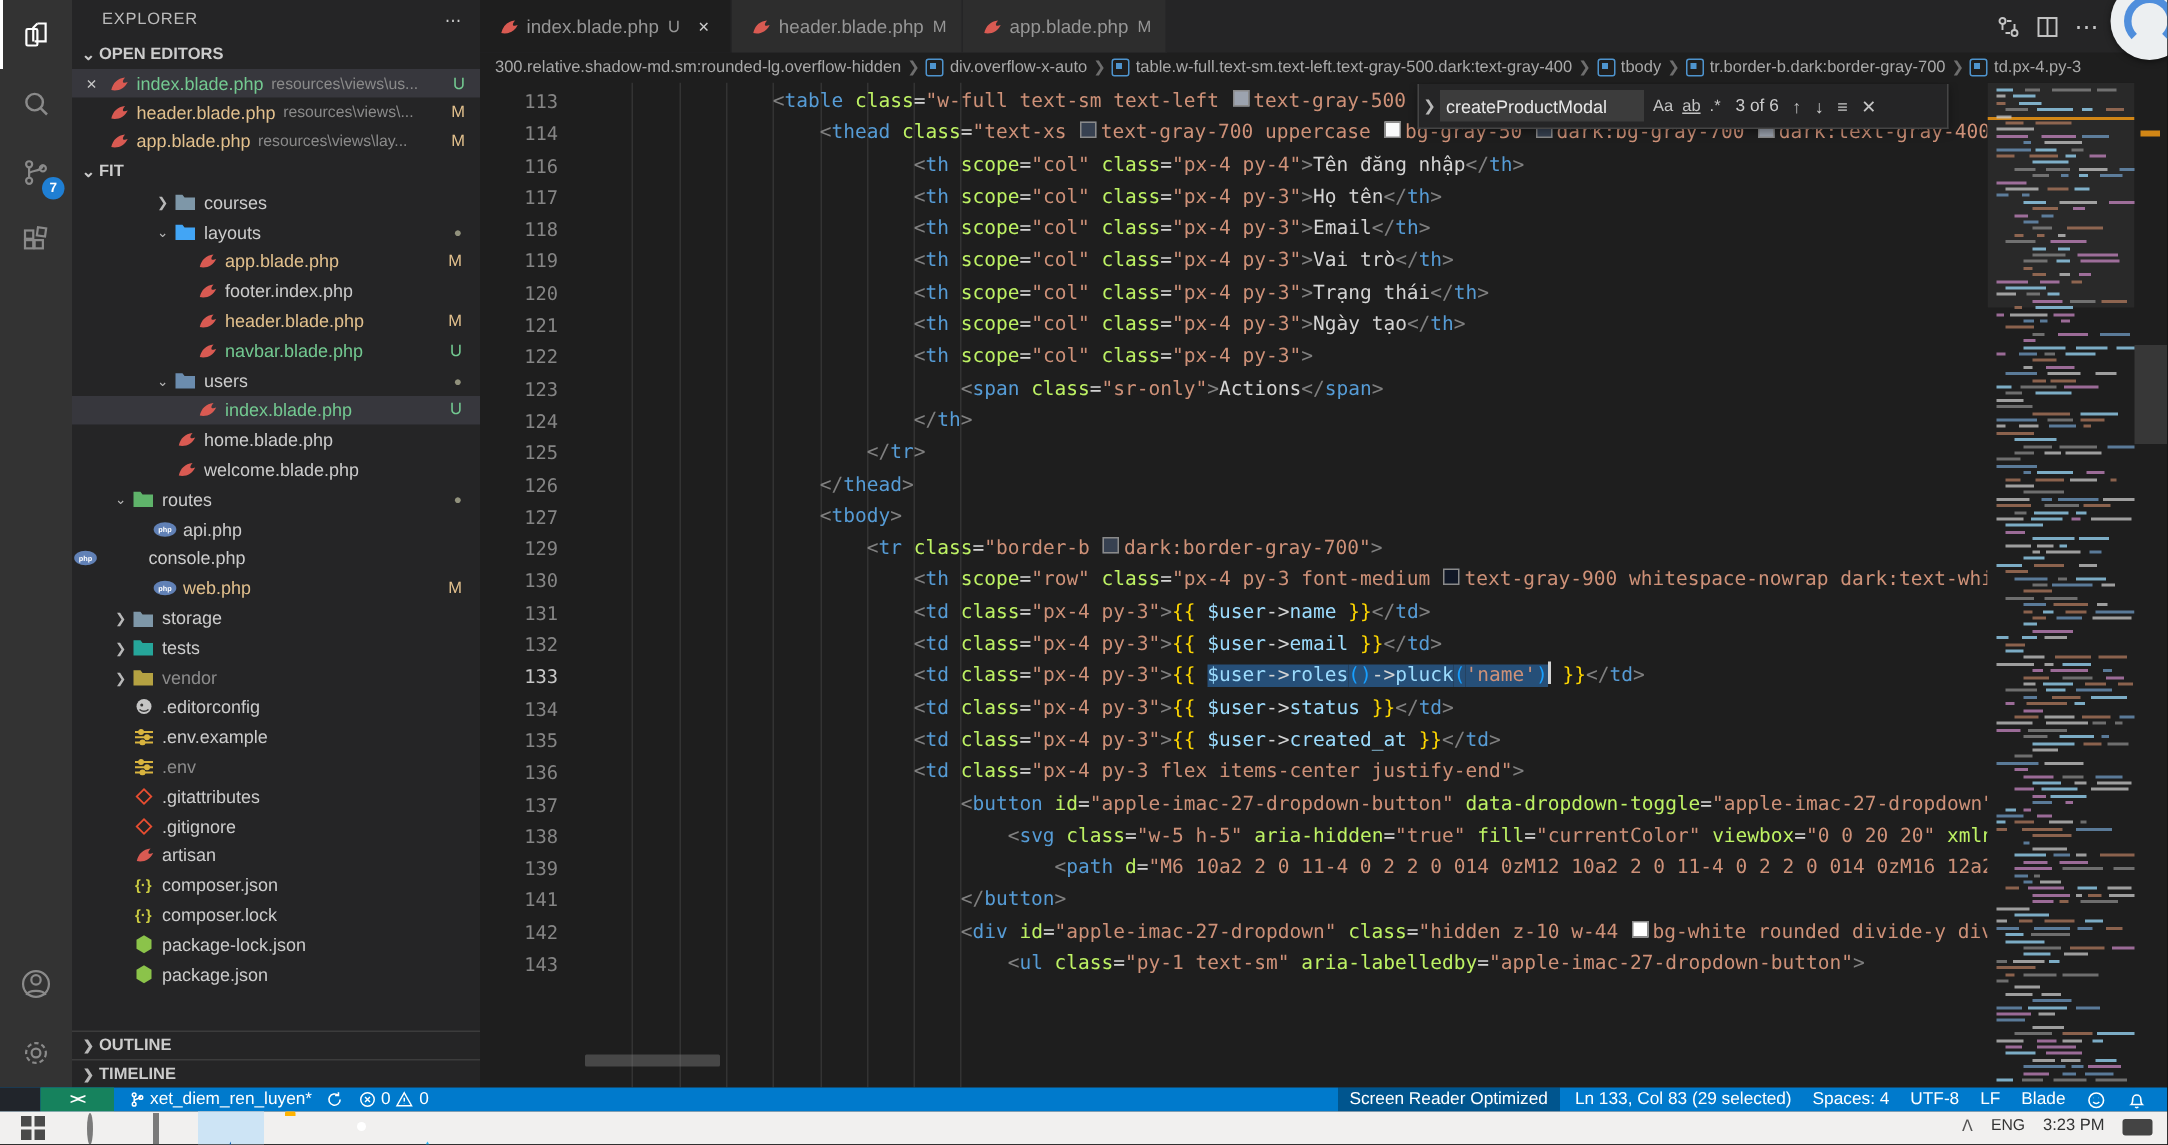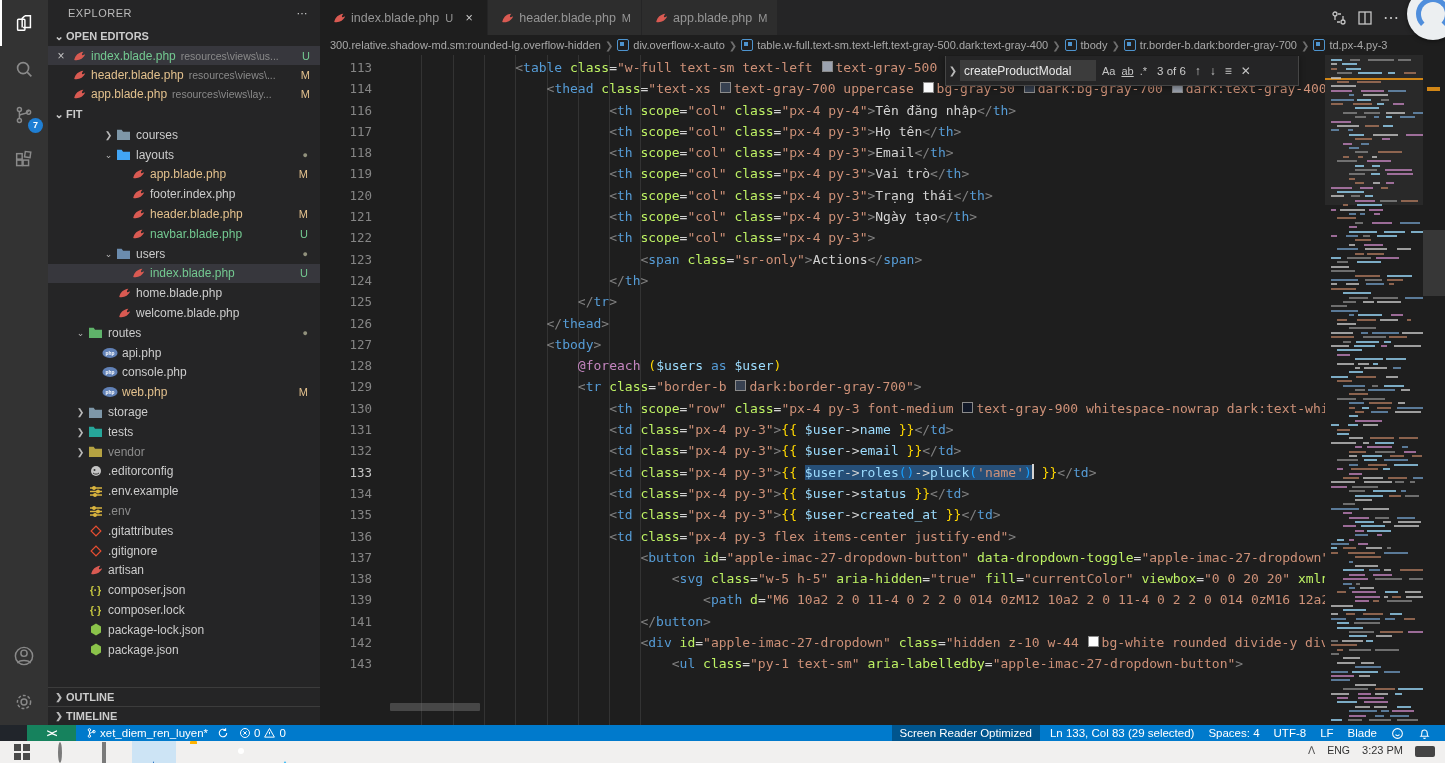--- a/index.html
+++ b/index.html
@@ -329,21 +329,21 @@
         </div>
         <div class="trow" style="padding-left: 53px;">
           <span class="ficon">
             <svg width="16" height="12" viewBox="0 0 18 12">
               <ellipse cx="9" cy="6" rx="8.5" ry="5.5" fill="#6181b6"></ellipse>
               <text x="9" y="8" font-size="5.5" fill="#fff" text-anchor="middle" font-family="sans-serif" font-weight="bold">php</text>
             </svg>
           </span>
           <span class="lbl">api.php</span>
         </div>
-        <div class="trow" style="padding-left: 53px;">
+        <div class="trow" style=" gap: 30px;">
           <span class="ficon">
             <svg width="16" height="12" viewBox="0 0 18 12">
               <ellipse cx="9" cy="6" rx="8.5" ry="5.5" fill="#6181b6"></ellipse>
               <text x="9" y="8" font-size="5.5" fill="#fff" text-anchor="middle" font-family="sans-serif" font-weight="bold">php</text>
             </svg>
           </span>
           <span class="lbl">console.php</span>
         </div>
         <div class="trow mod" style="padding-left: 53px;">
           <span class="ficon">
@@ -574,21 +574,20 @@
           <div class="cl"><span class="ln">118</span><span class="tk-x">                            </span><span class="tk-p">&lt;</span><span class="tk-t">th</span><span class="tk-x"> </span><span class="tk-a">scope</span><span class="tk-o">=</span><span class="tk-s">"col"</span><span class="tk-x"> </span><span class="tk-a">class</span><span class="tk-o">=</span><span class="tk-s">"px-4 py-3"</span><span class="tk-p">&gt;</span><span class="tk-x">Email</span><span class="tk-p">&lt;/</span><span class="tk-t">th</span><span class="tk-p">&gt;</span></div>
           <div class="cl"><span class="ln">119</span><span class="tk-x">                            </span><span class="tk-p">&lt;</span><span class="tk-t">th</span><span class="tk-x"> </span><span class="tk-a">scope</span><span class="tk-o">=</span><span class="tk-s">"col"</span><span class="tk-x"> </span><span class="tk-a">class</span><span class="tk-o">=</span><span class="tk-s">"px-4 py-3"</span><span class="tk-p">&gt;</span><span class="tk-x">Vai trò</span><span class="tk-p">&lt;/</span><span class="tk-t">th</span><span class="tk-p">&gt;</span></div>
           <div class="cl"><span class="ln">120</span><span class="tk-x">                            </span><span class="tk-p">&lt;</span><span class="tk-t">th</span><span class="tk-x"> </span><span class="tk-a">scope</span><span class="tk-o">=</span><span class="tk-s">"col"</span><span class="tk-x"> </span><span class="tk-a">class</span><span class="tk-o">=</span><span class="tk-s">"px-4 py-3"</span><span class="tk-p">&gt;</span><span class="tk-x">Trạng thái</span><span class="tk-p">&lt;/</span><span class="tk-t">th</span><span class="tk-p">&gt;</span></div>
           <div class="cl"><span class="ln">121</span><span class="tk-x">                            </span><span class="tk-p">&lt;</span><span class="tk-t">th</span><span class="tk-x"> </span><span class="tk-a">scope</span><span class="tk-o">=</span><span class="tk-s">"col"</span><span class="tk-x"> </span><span class="tk-a">class</span><span class="tk-o">=</span><span class="tk-s">"px-4 py-3"</span><span class="tk-p">&gt;</span><span class="tk-x">Ngày tạo</span><span class="tk-p">&lt;/</span><span class="tk-t">th</span><span class="tk-p">&gt;</span></div>
           <div class="cl"><span class="ln">122</span><span class="tk-x">                            </span><span class="tk-p">&lt;</span><span class="tk-t">th</span><span class="tk-x"> </span><span class="tk-a">scope</span><span class="tk-o">=</span><span class="tk-s">"col"</span><span class="tk-x"> </span><span class="tk-a">class</span><span class="tk-o">=</span><span class="tk-s">"px-4 py-3"</span><span class="tk-p">&gt;</span></div>
           <div class="cl"><span class="ln">123</span><span class="tk-x">                                </span><span class="tk-p">&lt;</span><span class="tk-t">span</span><span class="tk-x"> </span><span class="tk-a">class</span><span class="tk-o">=</span><span class="tk-s">"sr-only"</span><span class="tk-p">&gt;</span><span class="tk-x">Actions</span><span class="tk-p">&lt;/</span><span class="tk-t">span</span><span class="tk-p">&gt;</span></div>
           <div class="cl"><span class="ln">124</span><span class="tk-x">                            </span><span class="tk-p">&lt;/</span><span class="tk-t">th</span><span class="tk-p">&gt;</span></div>
           <div class="cl"><span class="ln">125</span><span class="tk-x">                        </span><span class="tk-p">&lt;/</span><span class="tk-t">tr</span><span class="tk-p">&gt;</span></div>
           <div class="cl"><span class="ln">126</span><span class="tk-x">                    </span><span class="tk-p">&lt;/</span><span class="tk-t">thead</span><span class="tk-p">&gt;</span></div>
           <div class="cl"><span class="ln">127</span><span class="tk-x">                    </span><span class="tk-p">&lt;</span><span class="tk-t">tbody</span><span class="tk-p">&gt;</span></div>
-          <div class="cl"><span class="ln">128</span><span class="tk-x">                        </span><span class="tk-d">@foreach</span><span class="tk-x"> </span><span class="tk-g">(</span><span class="tk-v">$users</span><span class="tk-x"> </span><span class="tk-k">as</span><span class="tk-x"> </span><span class="tk-v">$user</span><span class="tk-g">)</span></div>
           <div class="cl"><span class="ln">129</span><span class="tk-x">                        </span><span class="tk-p">&lt;</span><span class="tk-t">tr</span><span class="tk-x"> </span><span class="tk-a">class</span><span class="tk-o">=</span><span class="tk-s">"border-b </span><span class="swatch" style="background: rgb(55, 65, 81);"></span><span class="tk-s">dark:border-gray-700"</span><span class="tk-p">&gt;</span></div>
           <div class="cl"><span class="ln">130</span><span class="tk-x">                            </span><span class="tk-p">&lt;</span><span class="tk-t">th</span><span class="tk-x"> </span><span class="tk-a">scope</span><span class="tk-o">=</span><span class="tk-s">"row"</span><span class="tk-x"> </span><span class="tk-a">class</span><span class="tk-o">=</span><span class="tk-s">"px-4 py-3 font-medium </span><span class="swatch" style="background: rgb(17, 24, 39);"></span><span class="tk-s">text-gray-900 whitespace-nowrap dark:text-white"</span></div>
           <div class="cl"><span class="ln">131</span><span class="tk-x">                            </span><span class="tk-p">&lt;</span><span class="tk-t">td</span><span class="tk-x"> </span><span class="tk-a">class</span><span class="tk-o">=</span><span class="tk-s">"px-4 py-3"</span><span class="tk-p">&gt;</span><span class="tk-g">{{</span><span class="tk-x"> </span><span class="tk-v">$user</span><span class="tk-o">-&gt;</span><span class="tk-v">name</span><span class="tk-x"> </span><span class="tk-g">}}</span><span class="tk-p">&lt;/</span><span class="tk-t">td</span><span class="tk-p">&gt;</span></div>
           <div class="cl"><span class="ln">132</span><span class="tk-x">                            </span><span class="tk-p">&lt;</span><span class="tk-t">td</span><span class="tk-x"> </span><span class="tk-a">class</span><span class="tk-o">=</span><span class="tk-s">"px-4 py-3"</span><span class="tk-p">&gt;</span><span class="tk-g">{{</span><span class="tk-x"> </span><span class="tk-v">$user</span><span class="tk-o">-&gt;</span><span class="tk-v">email</span><span class="tk-x"> </span><span class="tk-g">}}</span><span class="tk-p">&lt;/</span><span class="tk-t">td</span><span class="tk-p">&gt;</span></div>
           <div class="cl"><span class="ln cur">133</span><span class="tk-x">                            </span><span class="tk-p">&lt;</span><span class="tk-t">td</span><span class="tk-x"> </span><span class="tk-a">class</span><span class="tk-o">=</span><span class="tk-s">"px-4 py-3"</span><span class="tk-p">&gt;</span><span class="tk-g">{{</span><span class="tk-x"> </span><span class="tk-v sel">$user</span><span class="tk-o sel">-&gt;</span><span class="tk-v sel">roles</span><span class="tk-b sel">()</span><span class="tk-o sel">-&gt;</span><span class="tk-v sel">pluck</span><span class="tk-b sel">(</span><span class="tk-s sel">'name'</span><span class="tk-b sel">)</span><span class="caret"></span><span class="tk-x"> </span><span class="tk-g">}}</span><span class="tk-p">&lt;/</span><span class="tk-t">td</span><span class="tk-p">&gt;</span></div>
           <div class="cl"><span class="ln">134</span><span class="tk-x">                            </span><span class="tk-p">&lt;</span><span class="tk-t">td</span><span class="tk-x"> </span><span class="tk-a">class</span><span class="tk-o">=</span><span class="tk-s">"px-4 py-3"</span><span class="tk-p">&gt;</span><span class="tk-g">{{</span><span class="tk-x"> </span><span class="tk-v">$user</span><span class="tk-o">-&gt;</span><span class="tk-v">status</span><span class="tk-x"> </span><span class="tk-g">}}</span><span class="tk-p">&lt;/</span><span class="tk-t">td</span><span class="tk-p">&gt;</span></div>
           <div class="cl"><span class="ln">135</span><span class="tk-x">                            </span><span class="tk-p">&lt;</span><span class="tk-t">td</span><span class="tk-x"> </span><span class="tk-a">class</span><span class="tk-o">=</span><span class="tk-s">"px-4 py-3"</span><span class="tk-p">&gt;</span><span class="tk-g">{{</span><span class="tk-x"> </span><span class="tk-v">$user</span><span class="tk-o">-&gt;</span><span class="tk-v">created_at</span><span class="tk-x"> </span><span class="tk-g">}}</span><span class="tk-p">&lt;/</span><span class="tk-t">td</span><span class="tk-p">&gt;</span></div>
           <div class="cl"><span class="ln">136</span><span class="tk-x">                            </span><span class="tk-p">&lt;</span><span class="tk-t">td</span><span class="tk-x"> </span><span class="tk-a">class</span><span class="tk-o">=</span><span class="tk-s">"px-4 py-3 flex items-center justify-end"</span><span class="tk-p">&gt;</span></div>
           <div class="cl"><span class="ln">137</span><span class="tk-x">                                </span><span class="tk-p">&lt;</span><span class="tk-t">button</span><span class="tk-x"> </span><span class="tk-a">id</span><span class="tk-o">=</span><span class="tk-s">"apple-imac-27-dropdown-button"</span><span class="tk-x"> </span><span class="tk-a">data-dropdown-toggle</span><span class="tk-o">=</span><span class="tk-s">"apple-imac-27-dropdown"</span></div>
           <div class="cl"><span class="ln">138</span><span class="tk-x">                                    </span><span class="tk-p">&lt;</span><span class="tk-t">svg</span><span class="tk-x"> </span><span class="tk-a">class</span><span class="tk-o">=</span><span class="tk-s">"w-5 h-5"</span><span class="tk-x"> </span><span class="tk-a">aria-hidden</span><span class="tk-o">=</span><span class="tk-s">"true"</span><span class="tk-x"> </span><span class="tk-a">fill</span><span class="tk-o">=</span><span class="tk-s">"currentColor"</span><span class="tk-x"> </span><span class="tk-a">viewbox</span><span class="tk-o">=</span><span class="tk-s">"0 0 20 20"</span><span class="tk-x"> </span><span class="tk-a">xmlns</span></div>

